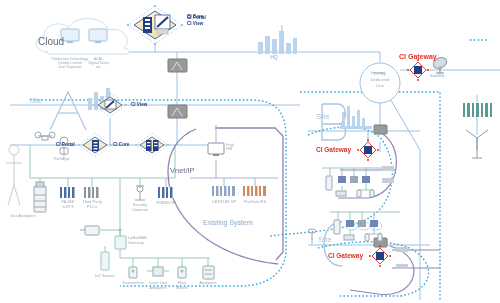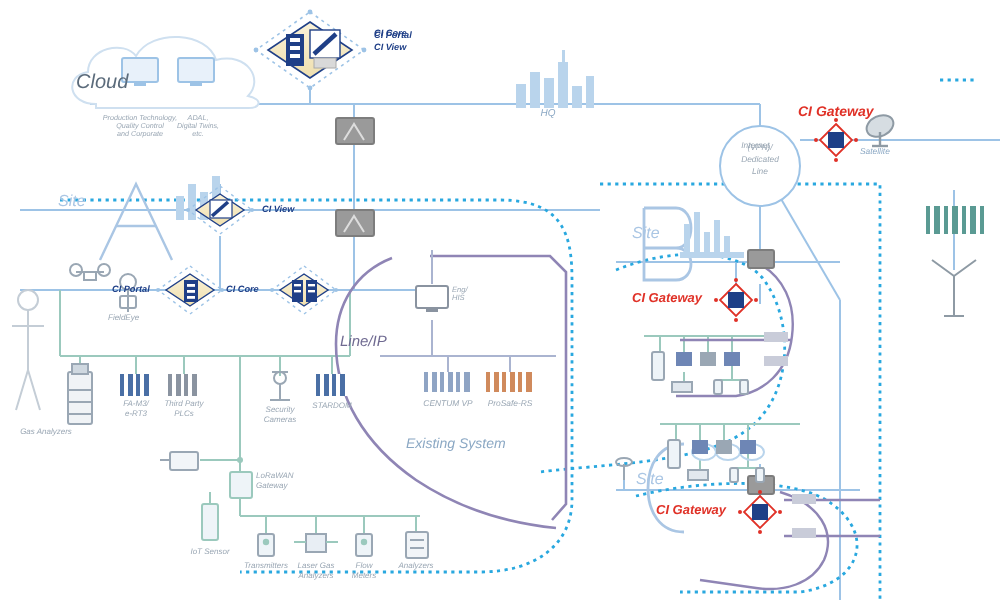--- a/index.html
+++ b/index.html
@@ -1,18 +1,18 @@
 <!DOCTYPE html>
 <html><head>
 <meta charset="utf-8">
 <style>
   html,body{margin:0;padding:0;background:#ffffff;}
   body{width:500px;height:303px;position:relative;overflow:hidden;
        font-family:"Liberation Sans","DejaVu Sans",sans-serif;}
-  #stage{position:absolute;inset:0;width:500px;height:303px;font-style:italic;}
+  #stage{position:absolute;inset:0;width:500px;height:303px;}
   .lbl{position:absolute;color:#9aa7b4;line-height:1.15;letter-spacing:0;}
   .lbl.dark{color:#5b6b7b;}
   .lbl.red{color:#e03127;font-weight:bold;}
   .lbl.blue{color:#1f3f87;font-weight:bold;}
   .lbl.sitebig{color:#aac6e4;font-weight:normal;margin-left:13px;}
   .ctr{text-align:center;transform:translateX(-50%);}
   svg{position:absolute;left:0;top:0;overflow:visible;}
 </style>
 </head>
 <body>
@@ -525,20 +525,20 @@
 <div class="lbl ctr" style="left:133px;top:281px;font-size:4px;white-space:pre;">Transmitters</div>
 <div class="lbl ctr" style="left:158px;top:281px;font-size:4px;white-space:pre;">Laser Gas
 Analyzers</div>
 <div class="lbl ctr" style="left:182px;top:281px;font-size:4px;white-space:pre;">Flow
 Meters</div>
 <div class="lbl ctr" style="left:208px;top:281px;font-size:4px;white-space:pre;">Analyzers</div>
 
 <div class="lbl" style="left:226px;top:143px;font-size:3.8px;white-space:pre;">Eng/
 HIS</div>
 
-<div class="lbl dark" style="left:170px;top:167px;font-size:7.5px;color:#6f6a91;">Line/IP</div>
+<div class="lbl dark" style="left:170px;top:167px;font-size:7.5px;color:#6f6a91;">Vnet/IP</div>
 
 <div class="lbl ctr" style="left:224px;top:200px;font-size:4.2px;">CENTUM VP</div>
 <div class="lbl ctr" style="left:255px;top:200px;font-size:4.2px;">ProSafe-RS</div>
 
 <div class="lbl" style="left:203px;top:219px;font-size:7px;color:#8ba8c4;">Existing System</div>
 
 </div>
 
 </body></html>

